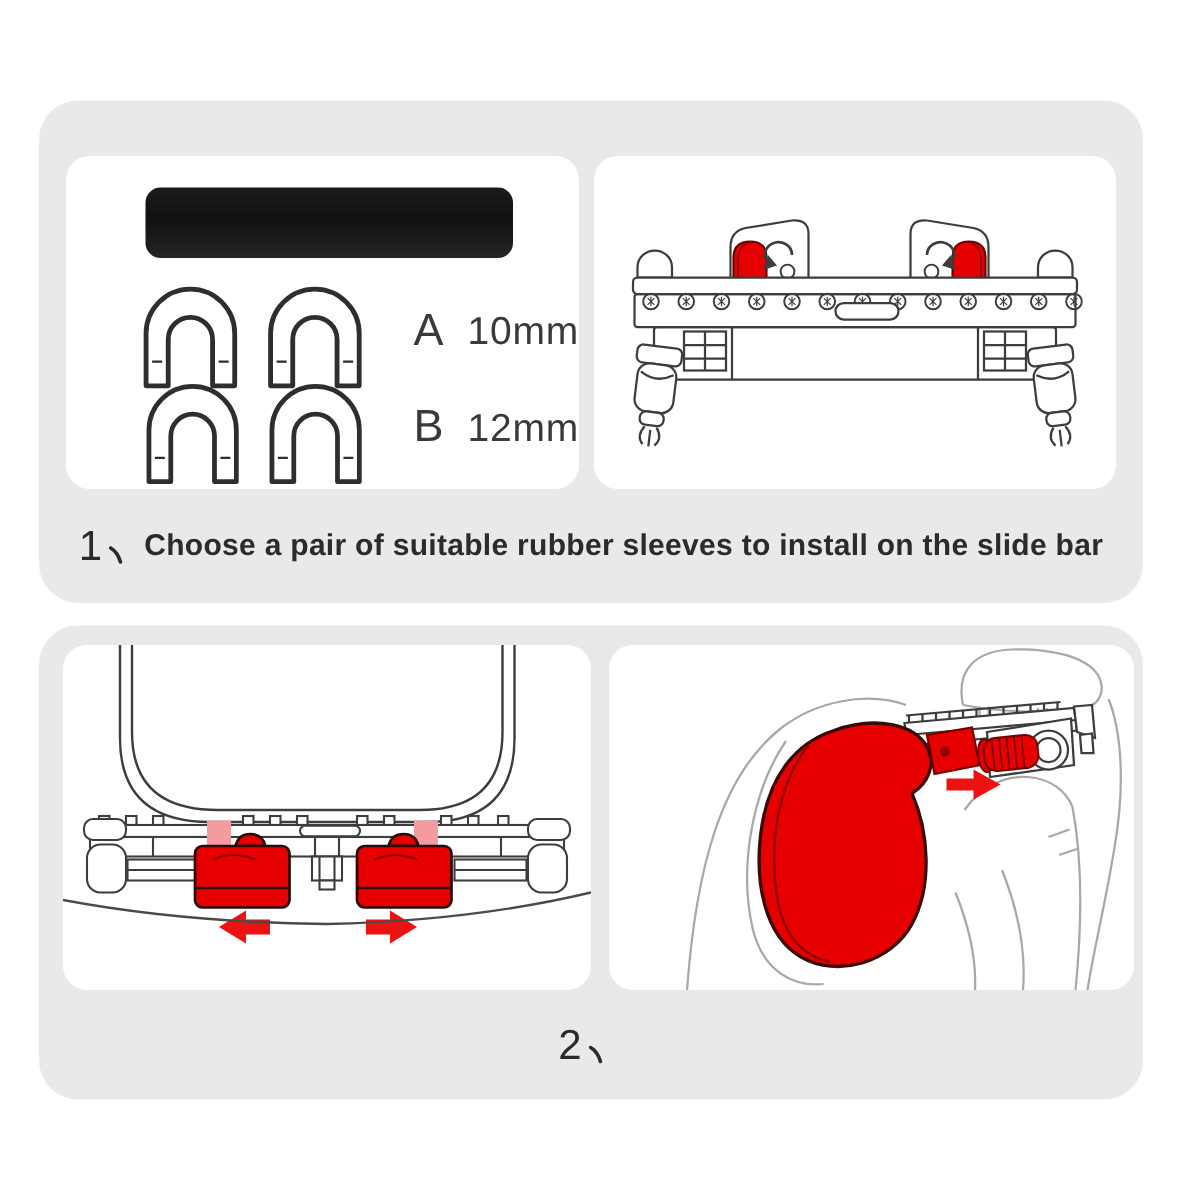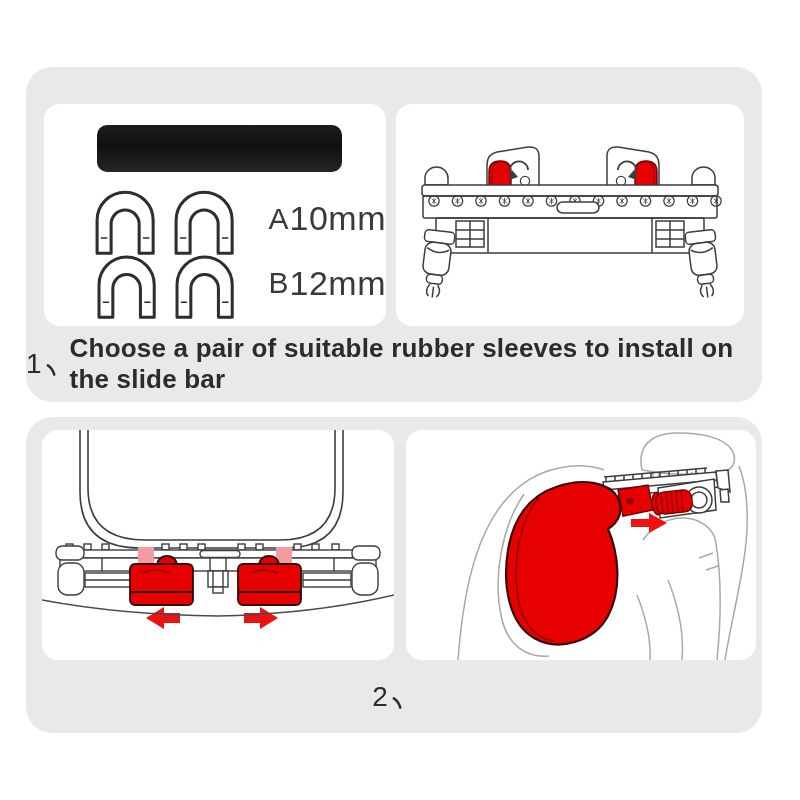--- a/index.html
+++ b/index.html
@@ -33,38 +33,39 @@
     position:absolute;display:flex;align-items:center;
   }
   #row-a{left:48px;top:78px;}
   #row-b{left:50px;top:143px;}
   .u-svg{width:52px;height:58px;margin-right:13px;}
   .sleeve-label{
     font-size:30px;color:#3a3a3a;font-weight:500;letter-spacing:1px;
     margin-left:18px;
   }
   .sleeve-size{
-    font-size:34px;color:#3a3a3a;font-weight:500;letter-spacing:.5px;
+    font-size:26px;color:#3a3a3a;font-weight:500;letter-spacing:.5px;
+    margin-left:15px;
   }
 
   
   .caption{
     position:absolute;left:0;width:100%;
     display:flex;align-items:center;justify-content:center;
   }
   #caption-1{top:259px;height:76px;}
   #caption-2{top:243px;height:73px;}
   .step-num{
     font-size:28px;color:#2b2b2b;font-weight:400;line-height:1;
   }
   .cjk-comma{
     width:13px;height:14px;margin:12px 12px 0 3px;flex:0 0 auto;
   }
   .caption-text{
-    font-size:26px;color:#2b2b2b;font-weight:600;letter-spacing:.2px;
+    font-size:20px;color:#2b2b2b;font-weight:600;letter-spacing:.2px;
   }
 </style>
 </head>
 <body>
 
 <div class="page">
 
   <section class="panel" id="panel-1">
 
     <div class="card" id="card-parts">

